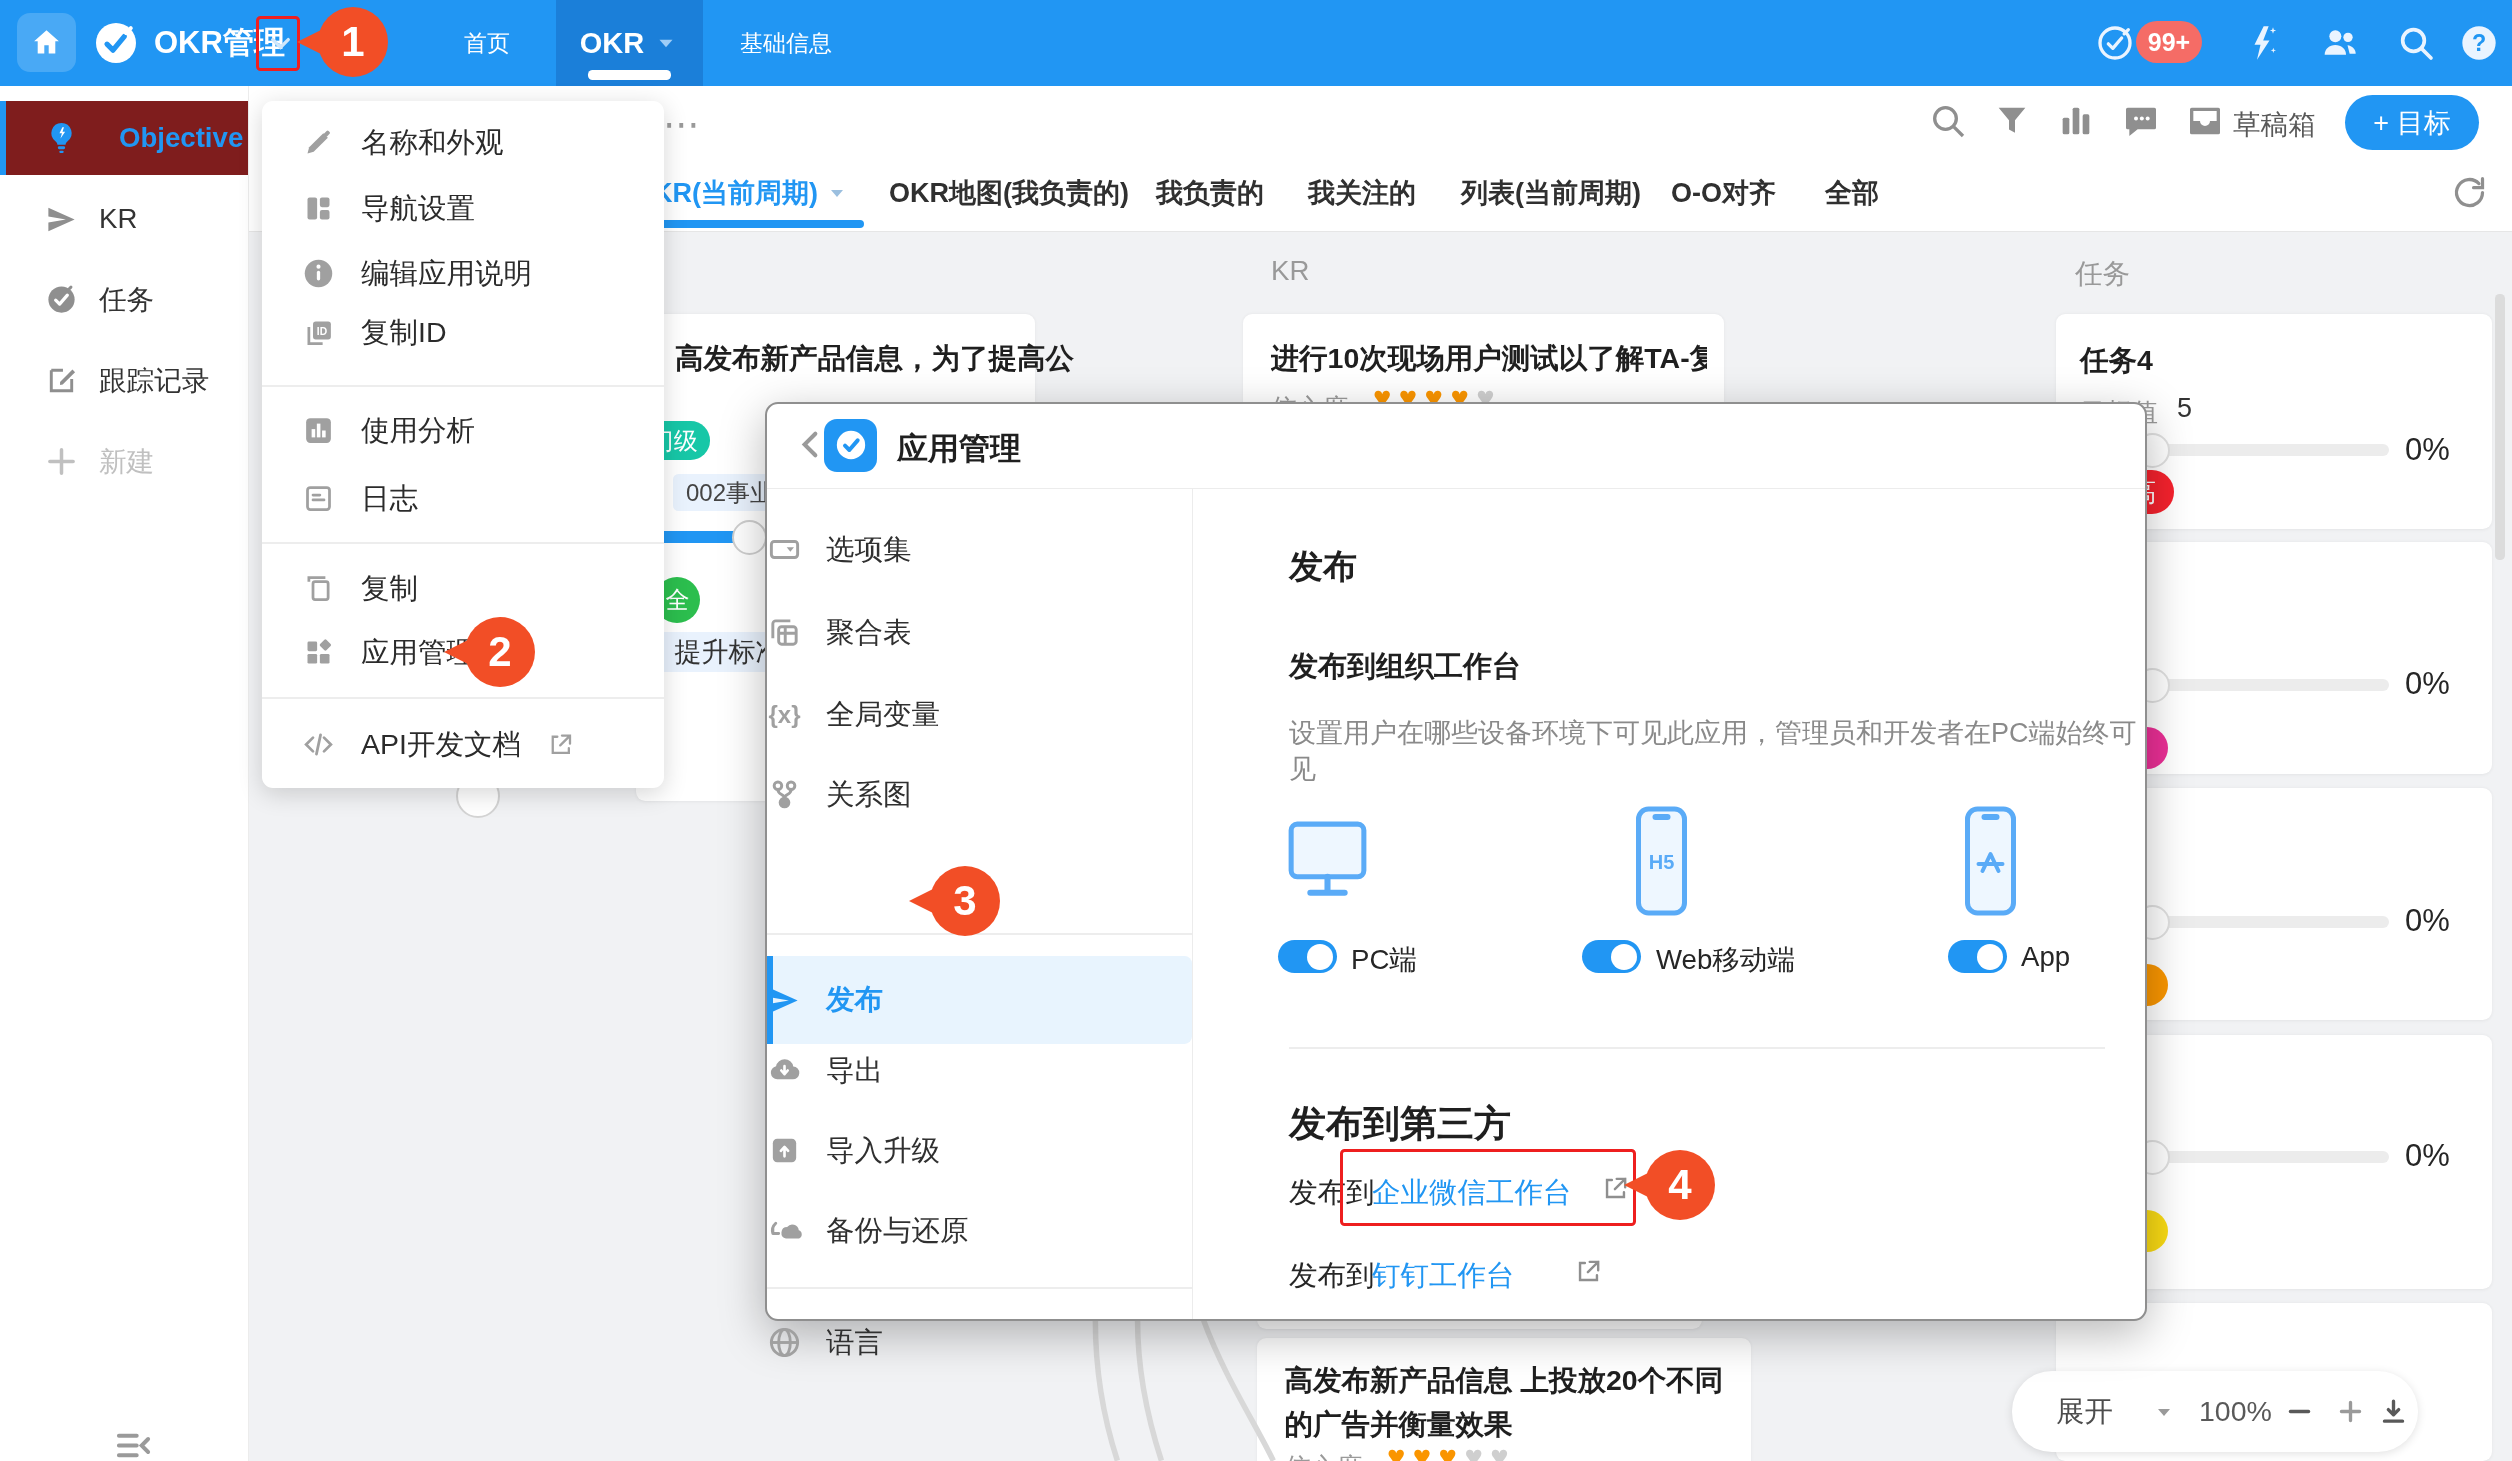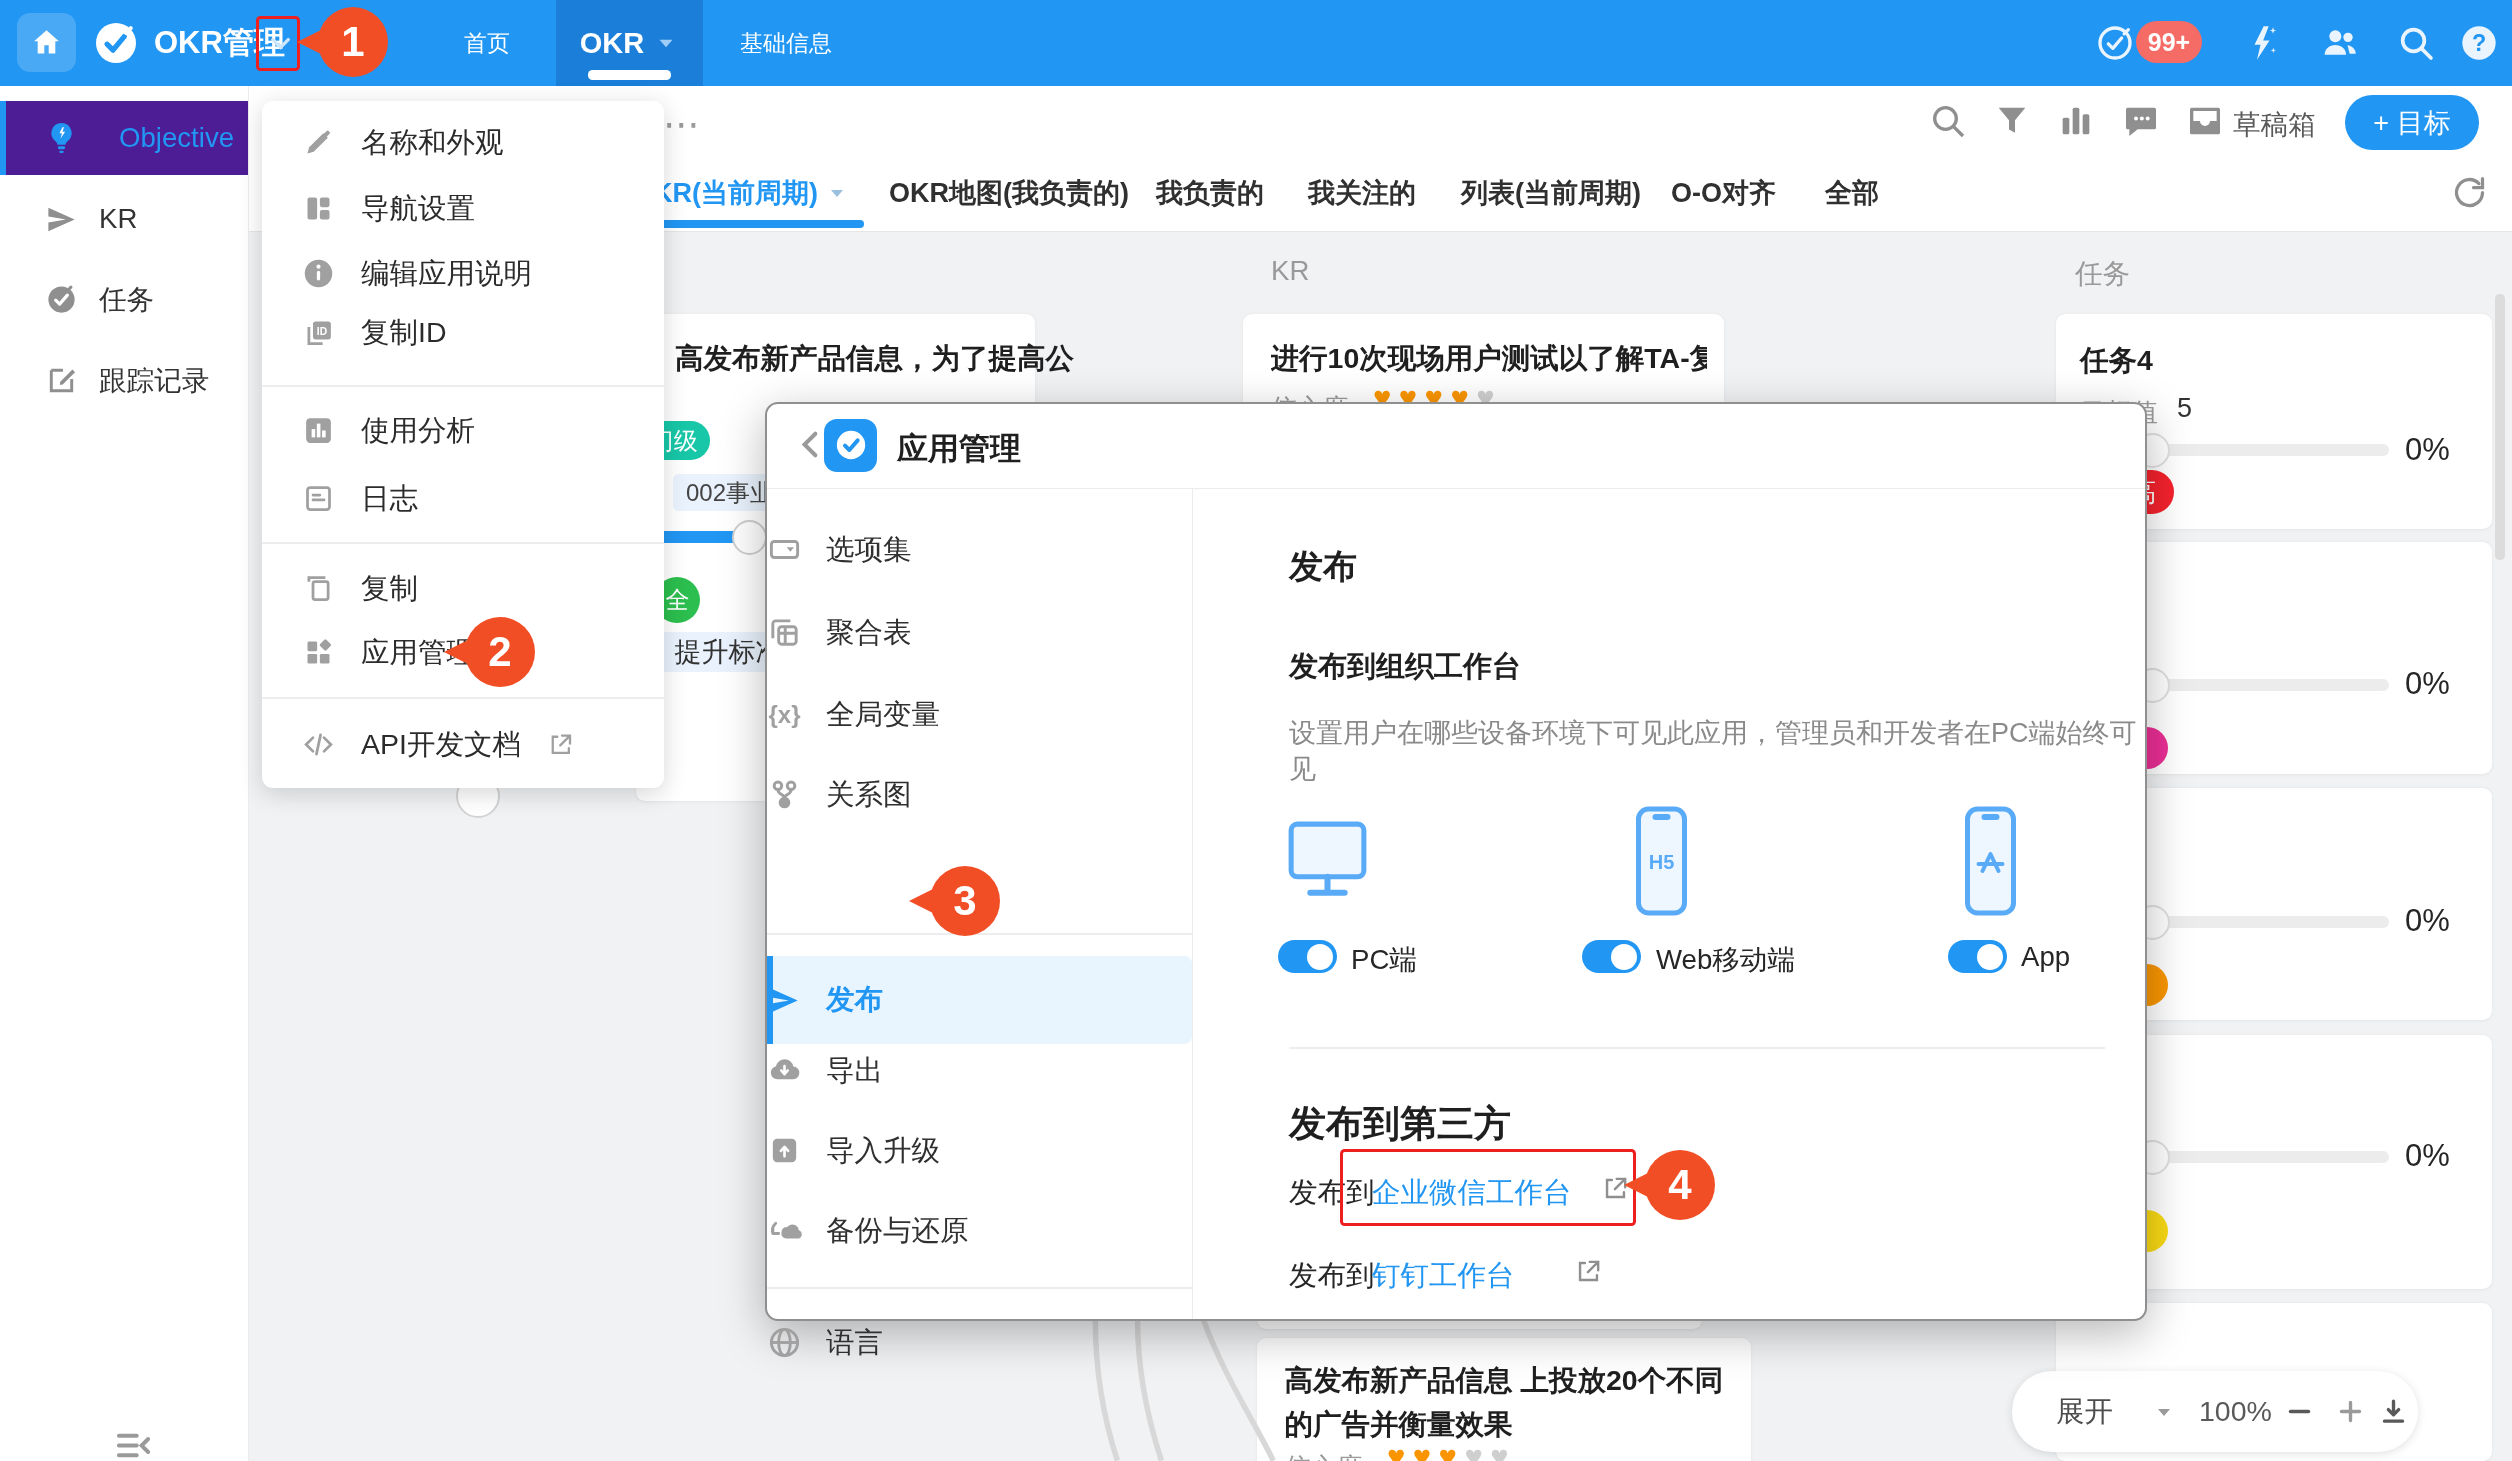--- a/index.html
+++ b/index.html
@@ -20,21 +20,21 @@
             display:flex;align-items:center;justify-content:center;gap:9.2px;color:#fff;font-size:29px;font-weight:bold;}
   .tb-underline{position:absolute;left:32px;bottom:6.4px;width:83px;height:9.2px;border-radius:4.6px;background:#fff;}
   .tb-ico{position:absolute;top:23px;width:40px;height:40px;color:#eaf4ff;}
   .badge99{position:absolute;left:2136px;top:21px;min-width:66px;height:42px;border-radius:21px;background:#f56c66;
            color:#fff;font-size:25px;font-weight:bold;display:flex;align-items:center;justify-content:center;z-index:21;}
 
   
   .sidebar{position:absolute;left:0;top:86px;width:248px;height:1375px;background:#fff;border-right:0.9px solid #ececec;z-index:6;}
   .sb-item{position:absolute;left:0;width:248px;height:74px;display:flex;align-items:center;gap:20px;padding-left:44px;box-sizing:border-box;font-size:27.6px;color:#333;}
   .sb-item .sbi{width:35px;height:35px;color:#8f8f8f;flex:none;}
-  .sb-active{background:#4c1d95;color:#2196f3;font-weight:normal;gap:40px;}
+  .sb-active{background:#7f1d1d;color:#2196f3;font-weight:bold;gap:40px;}
   .sb-active::before{content:"";position:absolute;left:0;top:0;bottom:0;width:6.4px;background:#2196f3;}
   .sb-active .sbi{color:#2196f3;}
 
   
   .ws-header{position:absolute;left:248px;top:86px;width:2264px;height:145px;background:#fff;border-bottom:0.9px solid #e6e6e6;z-index:2;}
   .tab{position:absolute;top:167px;height:51px;display:flex;align-items:center;font-size:27px;font-weight:600;color:#303030;z-index:3;}
   .tab.active{color:#2196f3;}
   .tab-underline{position:absolute;left:656px;top:220px;width:208px;height:8.3px;border-radius:4.6px;background:#2196f3;z-index:3;}
   .tool-ico{position:absolute;top:101px;width:40px;height:40px;color:#8f8f8f;z-index:3;}
   .add-btn{position:absolute;left:2345px;top:95px;width:134px;height:55px;border-radius:27.6px;background:#2196f3;
@@ -260,20 +260,28 @@
     </div>
     <div class="sb-item" style="top:257px;">
       <span class="sbi">
         <svg viewBox="0 0 24 24" fill="none" stroke="currentColor" stroke-width="2">
             <path d="M5 5h8M5 5v14h14v-8"></path>
             <path d="M11 13l8.5-8.5 1.8 1.8L12.8 14.8 11 15z" fill="currentColor" stroke="none"></path>
           </svg>
         </span>
       <span>跟踪记录</span>
     </div>
+    <div class="sb-item" style="top:338px;color:#c0c0c0;">
+      <span class="sbi" style="color:#c0c0c0;">
+        <svg viewBox="0 0 24 24" fill="none" stroke="currentColor" stroke-width="2.4" stroke-linecap="round">
+            <path d="M12 4v16M4 12h16"></path>
+          </svg>
+        </span>
+      <span>新建</span>
+    </div>
     <span class="abs" style="left:114px;top:1340px;width:39px;height:39px;color:#9a9a9a;">
       <svg viewBox="0 0 24 24" fill="none" stroke="currentColor" stroke-width="2.4" stroke-linecap="round">
           <path d="M3 6h11M3 12h11M3 18h11"></path>
           <path d="M21 8l-4 4 4 4"></path>
         </svg>
       </span>
   </div>
 
   <div class="topbar">
     <div class="home-btn">

